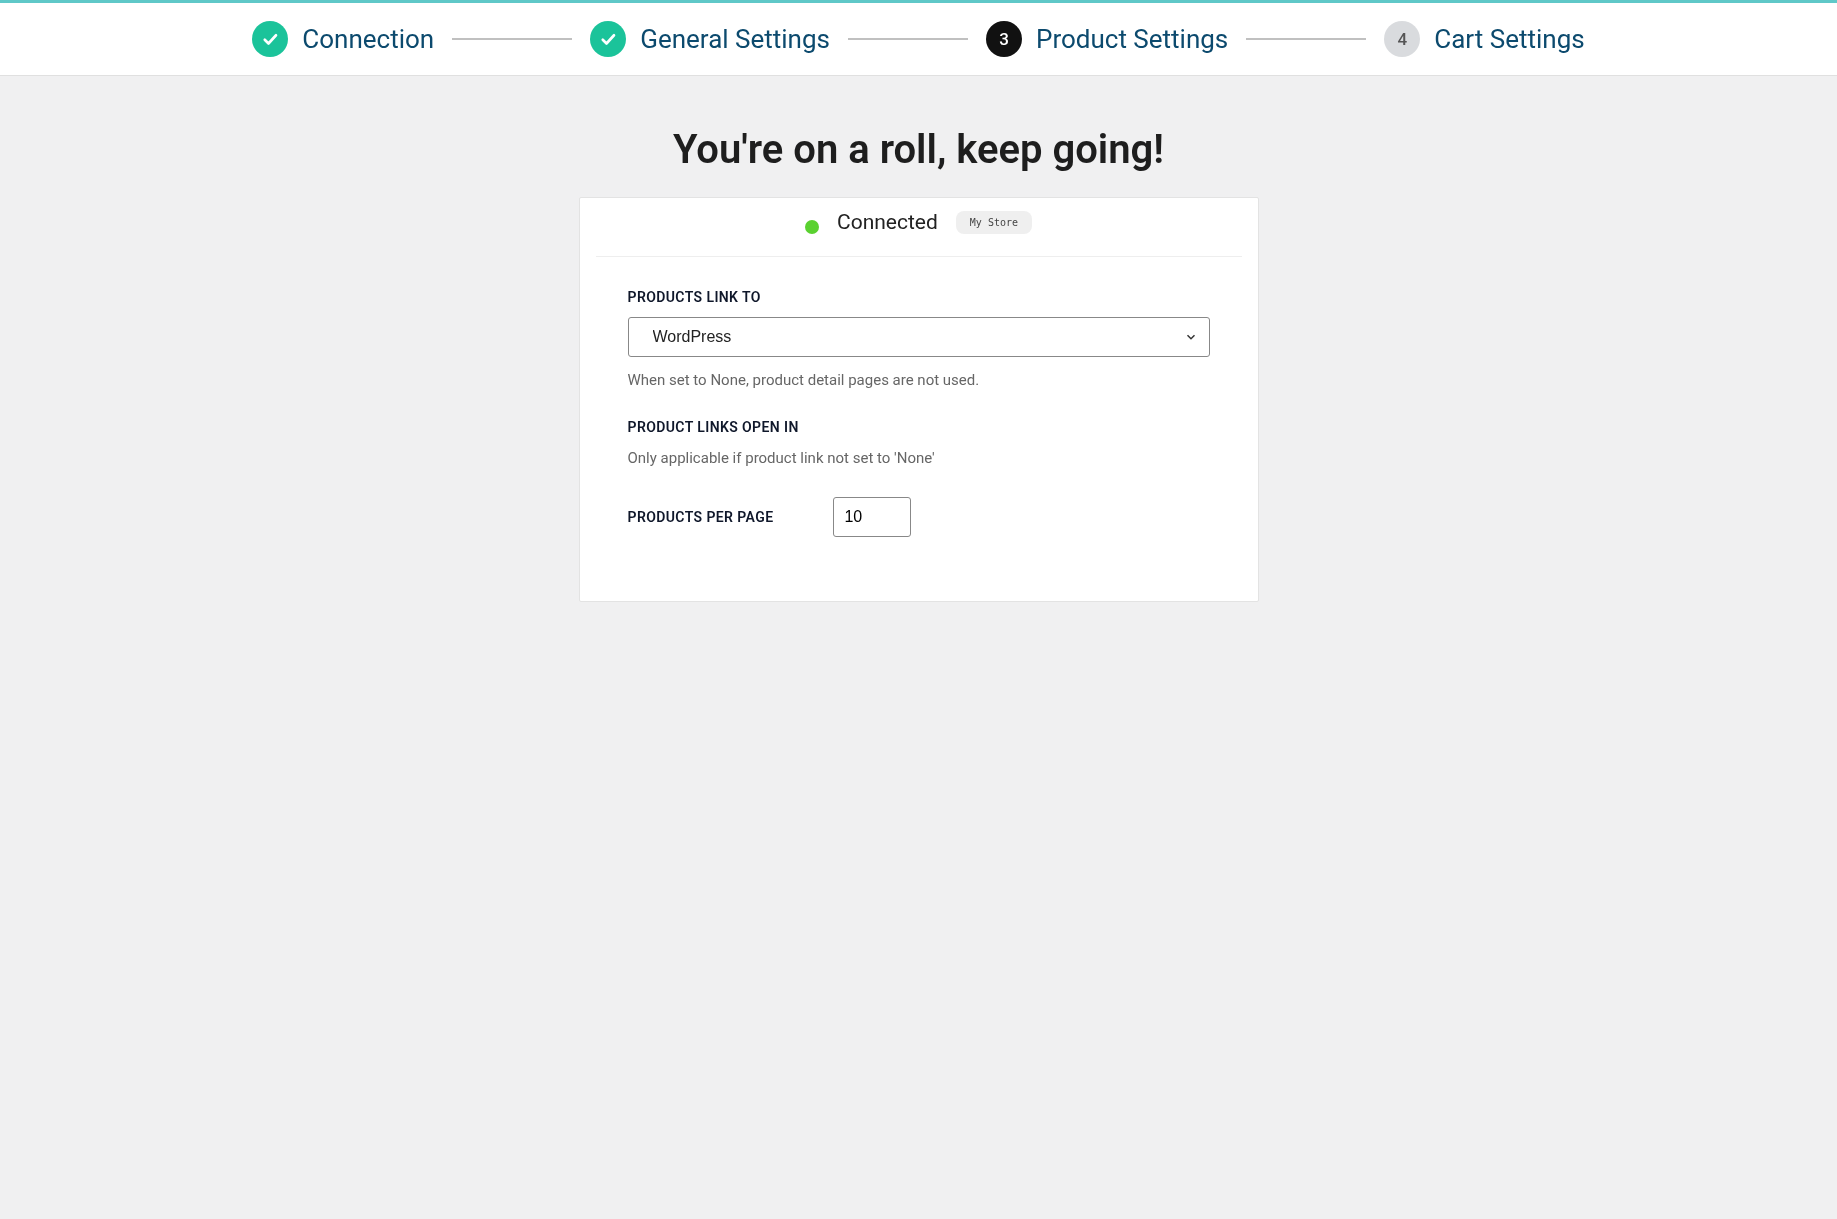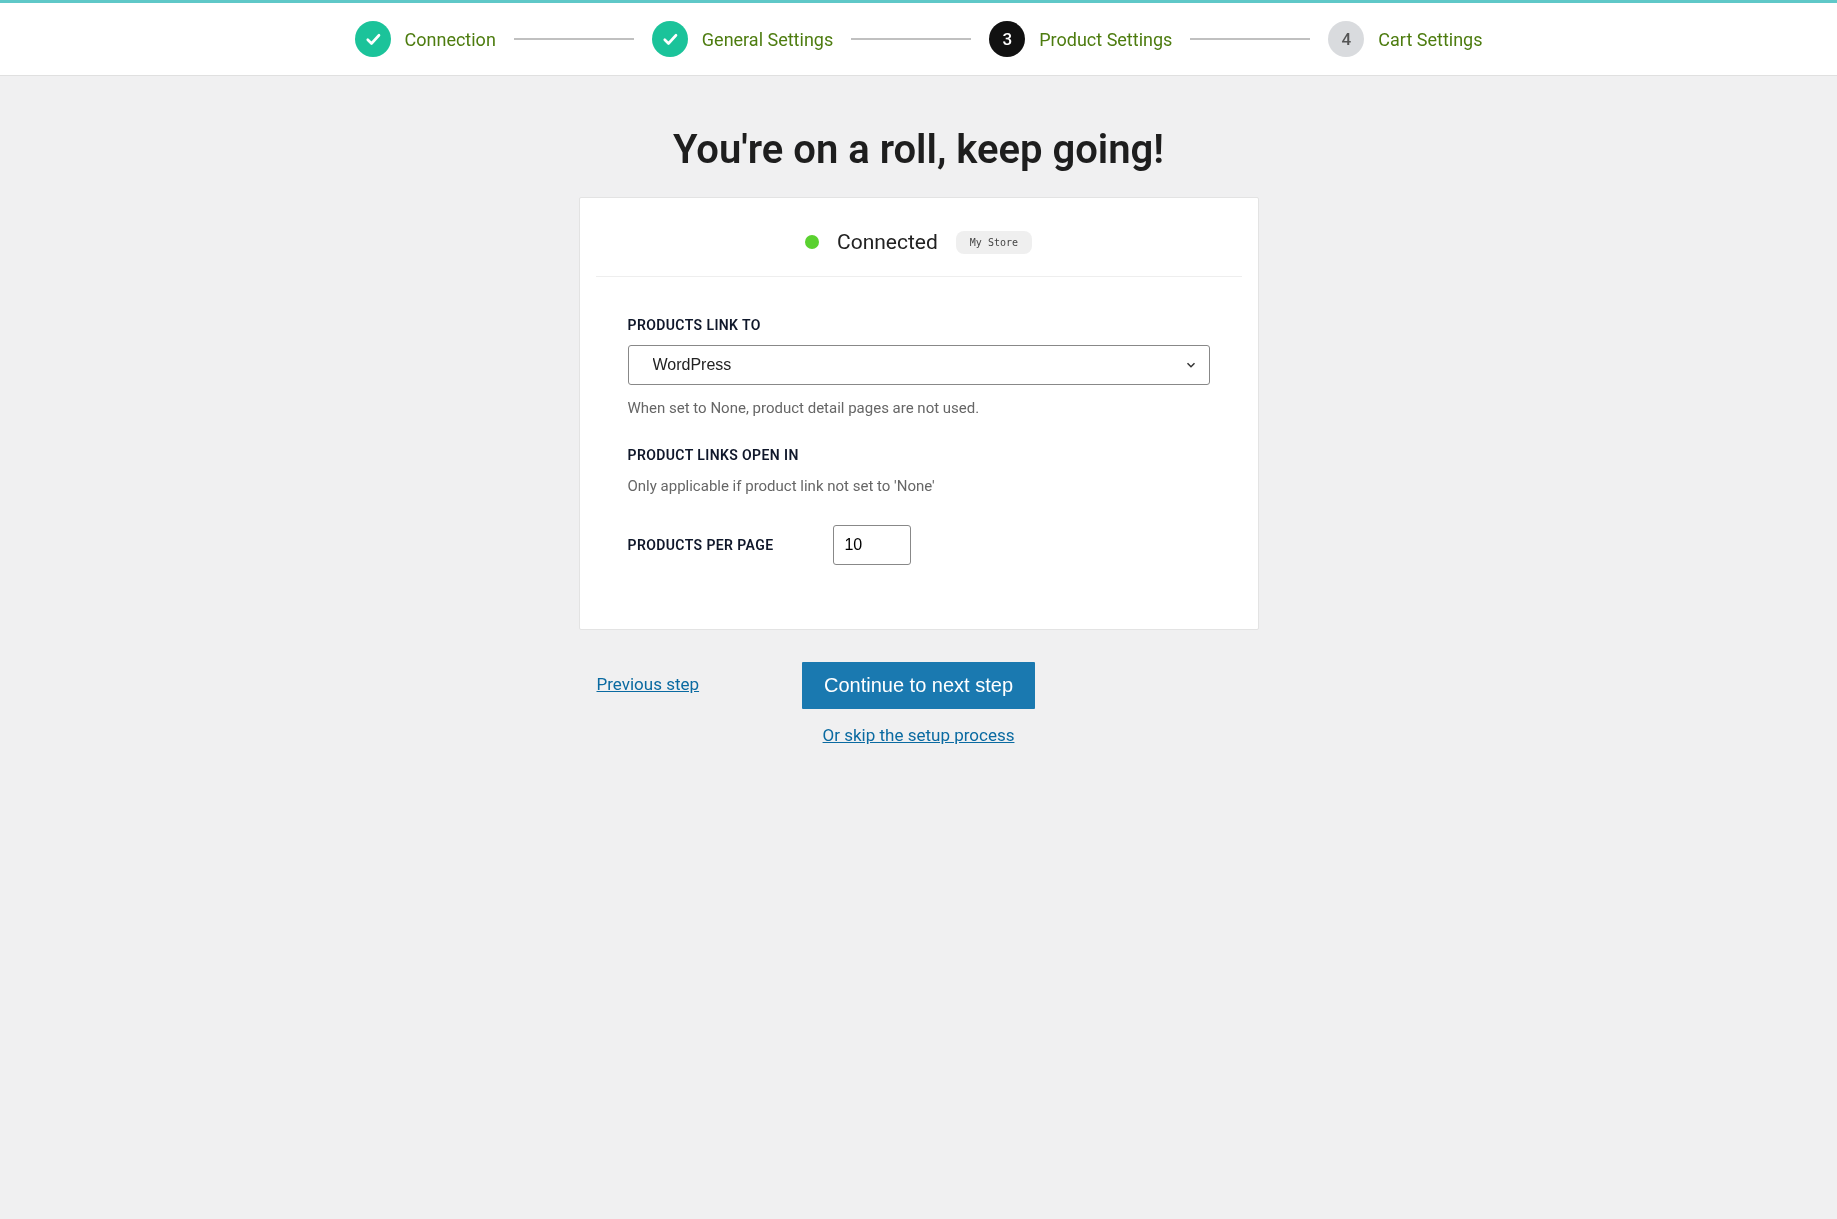--- a/index.html
+++ b/index.html
@@ -33,21 +33,21 @@
     display: flex;
     align-items: center;
     justify-content: center;
     font-size: 17px;
     font-weight: 500;
     flex-shrink: 0;
   }
   .step-done { background: #1bc39a; color: #fff; }
   .step-current { background: #111; color: #fff; }
   .step-future { background: #d9dbde; color: #555; }
-  .step-label { font-size: 18px; color: #4d7c0f; white-space: nowrap; }
+  .step-label { font-size: 26px; color: #0c4a6e; white-space: nowrap; }
   .step-line {
     height: 2px;
     background: #c0c0c0;
     width: 120px;
   }
   .check-icon svg { width: 18px; height: 18px; display:block; }
 
   .content {
     max-width: 1010px;
     margin: 50px auto 40px;
@@ -67,27 +67,27 @@
 
   .card {
     background: #fff;
     border: 1px solid #e3e3e3;
     border-radius: 2px;
     max-width: 680px;
     margin: 0 auto 32px;
     text-align: left;
   }
   .card-header {
-    padding: 24px 0 22px;
-    display: flex;
-    align-items: center;
+    padding: 12px 0 22px;
+    display: flex;
+    align-items: flex-end;
     justify-content: center;
     gap: 18px;
     border-bottom: 1px solid #eee;
-    margin: 8px 16px;
+    margin: 0 16px;
   }
   .status-dot {
     width: 14px; height: 14px; border-radius: 50%; background: #5ad130;
     display: inline-block;
   }
   .status-text { font-size: 21px; color: #222; }
   .store-badge {
     background: #efefef;
     color: #444;
     font-family: "SFMono-Regular", Consolas, monospace;
@@ -253,18 +253,13 @@
       <div class="field">
         <div class="field-row">
           <label class="field-label" style="margin-bottom:0">PRODUCTS PER PAGE</label>
           <input class="num-input" type="text" value="10" style="">
         </div>
       </div>
 
     </div>
   </section>
 
-  <div class="actions">
-    <a class="prev-link">Previous step</a>
-    <button class="primary-btn">Continue to next step</button>
-    <a class="skip-link">Or skip the setup process</a>
-  </div>
 </main>
 
 </body></html>

